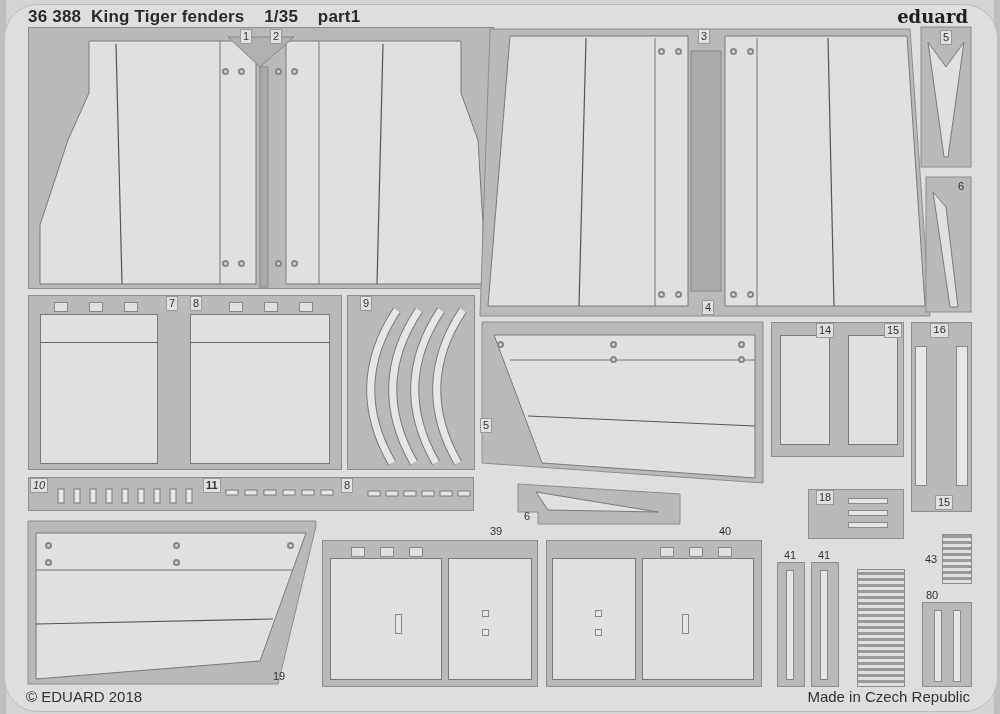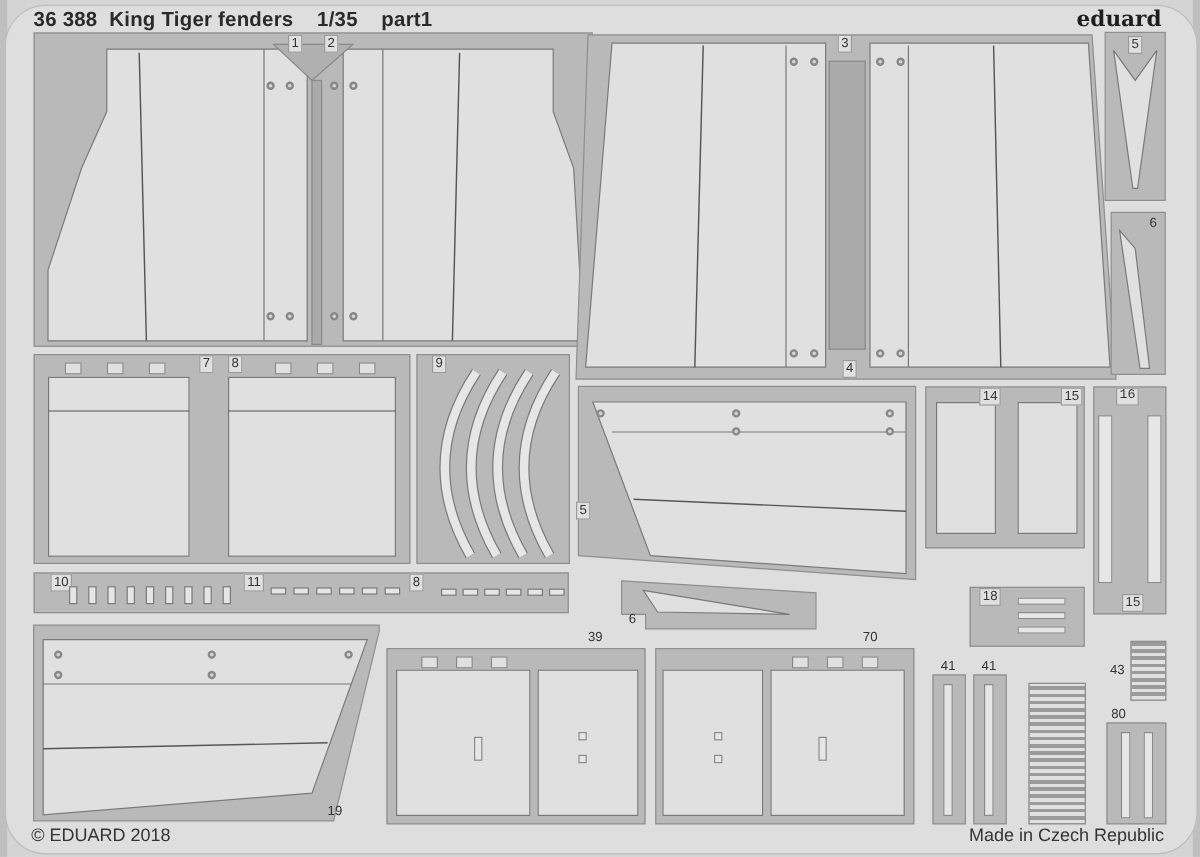--- a/index.html
+++ b/index.html
@@ -129,22 +129,22 @@
 <div class="num" style="left:816px;top:323px;">14</div>
 <div class="num" style="left:884px;top:323px;">15</div>
 
 <div class="fret" style="left:911px;top:322px;width:61px;height:190px;"></div>
 <div class="strip" style="left:915px;top:346px;width:12px;height:140px;"></div>
 <div class="strip" style="left:956px;top:346px;width:12px;height:140px;"></div>
 <div class="num" style="left:930px;top:323px;font-family:Liberation Mono, monospace;">16</div>
 <div class="num" style="left:935px;top:495px;">15</div>
 
 <div class="fret" style="left:28px;top:477px;width:446px;height:34px;"></div>
-<div class="num" style="left:42px;top:478px;">10</div>
-<div class="num" style="left:203px;top:478px;">11</div>
+<div class="num" style="left:30px;top:478px;font-style:italic;">10</div>
+<div class="num" style="left:203px;top:478px;font-weight:bold;">11</div>
 <div class="num" style="left:341px;top:478px;">8</div>
 <svg style="left:28px;top:477px;" width="446" height="34">
   <g fill="#e6e6e6" stroke="#7a7a7a">
     <rect x="30" y="12" width="6" height="14"></rect>
       <rect x="46" y="12" width="6" height="14"></rect>
       <rect x="62" y="12" width="6" height="14"></rect>
     <rect x="78" y="12" width="6" height="14"></rect>
       <rect x="94" y="12" width="6" height="14"></rect>
       <rect x="110" y="12" width="6" height="14"></rect>
     <rect x="126" y="12" width="6" height="14"></rect>
@@ -184,21 +184,21 @@
   <line x1="8" y1="103" x2="245" y2="98" stroke="#555" stroke-width="1.2"></line>
 </svg>
 <div class="numfree" style="left:273px;top:670px;">19</div>
 <div class="hole" style="left:45px;top:542px;"></div>
 <div class="hole" style="left:45px;top:559px;"></div>
 <div class="hole" style="left:173px;top:542px;"></div>
 <div class="hole" style="left:173px;top:559px;"></div>
 <div class="hole" style="left:287px;top:542px;"></div>
 
 <div class="numfree" style="left:490px;top:525px;">39</div>
-<div class="numfree" style="left:719px;top:525px;">70</div>
+<div class="numfree" style="left:719px;top:525px;">40</div>
 <div class="fret" style="left:322px;top:540px;width:216px;height:147px;"></div>
 <div class="fret" style="left:546px;top:540px;width:216px;height:147px;"></div>
 <div class="part" style="left:330px;top:558px;width:112px;height:122px;"></div>
 <div class="part" style="left:448px;top:558px;width:84px;height:122px;"></div>
 <div class="part" style="left:552px;top:558px;width:84px;height:122px;"></div>
 <div class="part" style="left:642px;top:558px;width:112px;height:122px;"></div>
 <div class="tab" style="left:351px;top:547px;"></div>
 <div class="tab" style="left:380px;top:547px;"></div>
 <div class="tab" style="left:409px;top:547px;"></div>
 <div class="tab" style="left:660px;top:547px;"></div>

